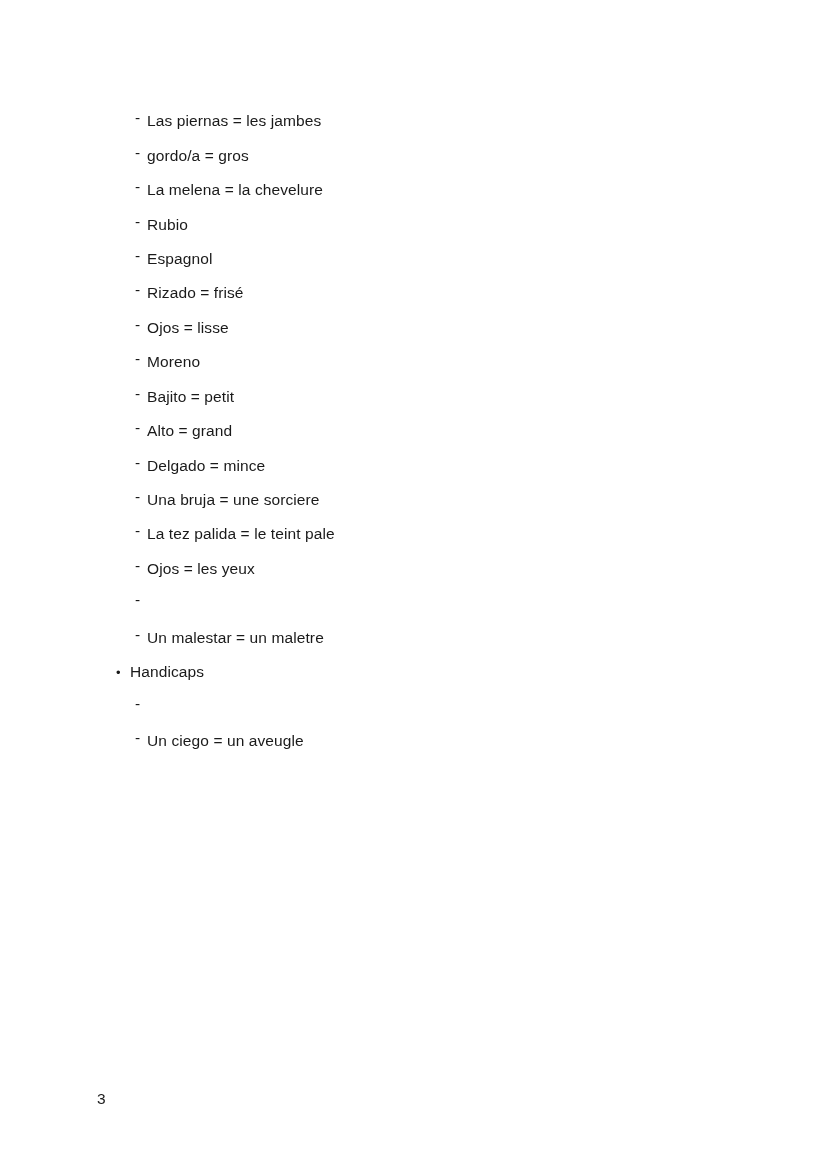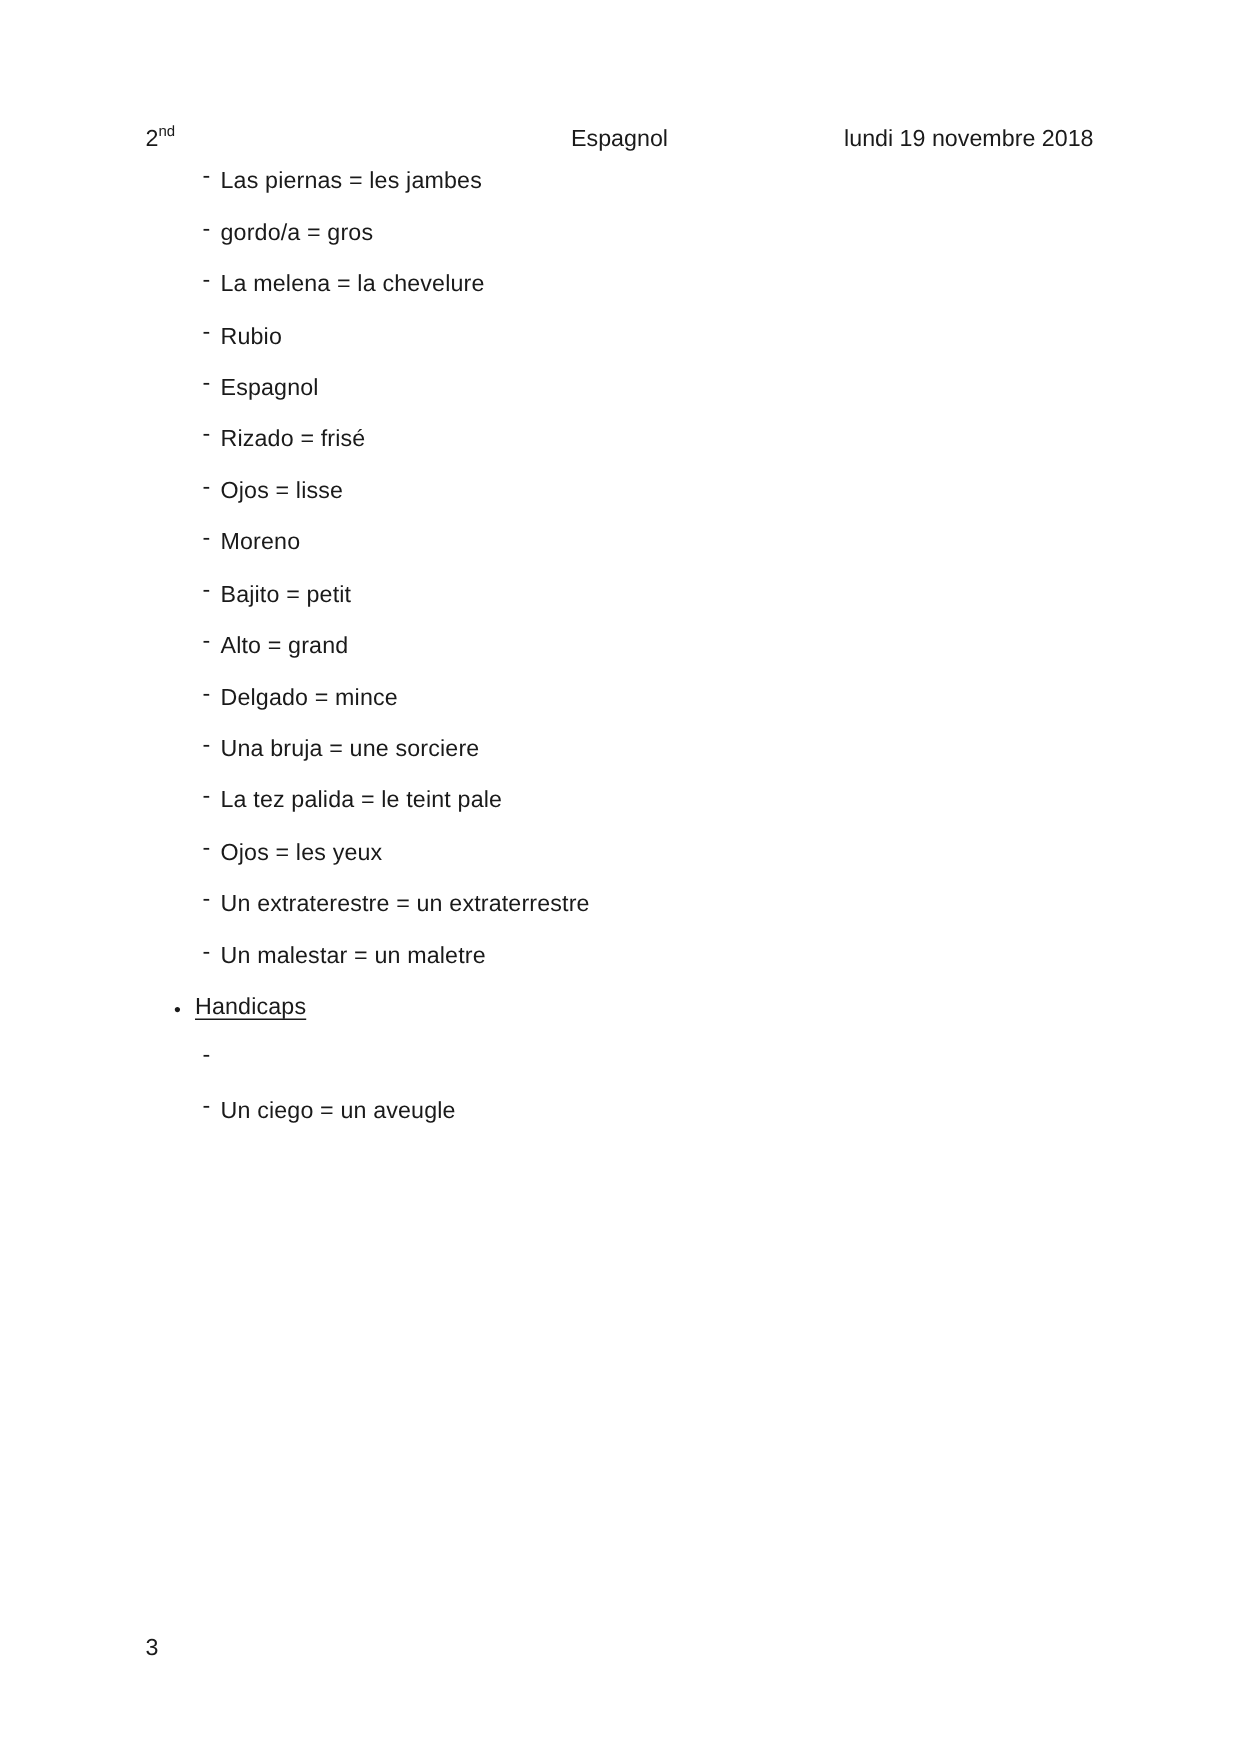--- a/index.html
+++ b/index.html
@@ -53,40 +53,34 @@
     width: 12px;
     transform: translateY(-3px);
     font-weight: 500;
   }
   .row.level1 .marker {
     margin-left: 19px;
     width: 14px;
     font-size: 13px;
   }
   .text.underline {
-    text-decoration: underline;
     text-underline-offset: 3px;
     text-align: center;
   }
   .footer {
     position: absolute;
     left: 97px;
     top: 1090px;
     font-size: 15.5px;
   }
 </style>
 </head>
 <body style="color: rgb(26, 26, 26); background: rgb(255, 255, 255);">
 
 <div class="page">
-  <div class="header">
-    <div class="header-left"><span>2</span><sup>nd</sup></div>
-    <div class="header-center">Espagnol</div>
-    <div class="header-right">lundi 19 novembre 2018</div>
-  </div>
 
   <div class="list">
       <div class="row level2">
         <span class="marker">-</span>
         <span class="text">Las piernas = les jambes</span>
       </div>
       <div class="row level2">
         <span class="marker">-</span>
         <span class="text">gordo/a = gros</span>
       </div>
@@ -133,21 +127,20 @@
       <div class="row level2">
         <span class="marker">-</span>
         <span class="text">La tez palida = le teint pale</span>
       </div>
       <div class="row level2">
         <span class="marker">-</span>
         <span class="text">Ojos = les yeux</span>
       </div>
       <div class="row level2">
         <span class="marker">-</span>
-        <span class="text">Un extraterestre = un extraterrestre</span>
       </div>
       <div class="row level2">
         <span class="marker">-</span>
         <span class="text">Un malestar = un maletre</span>
       </div>
       <div class="row level1">
         <span class="marker">•</span>
         <span class="text underline">Handicaps</span>
       </div>
       <div class="row level2">

